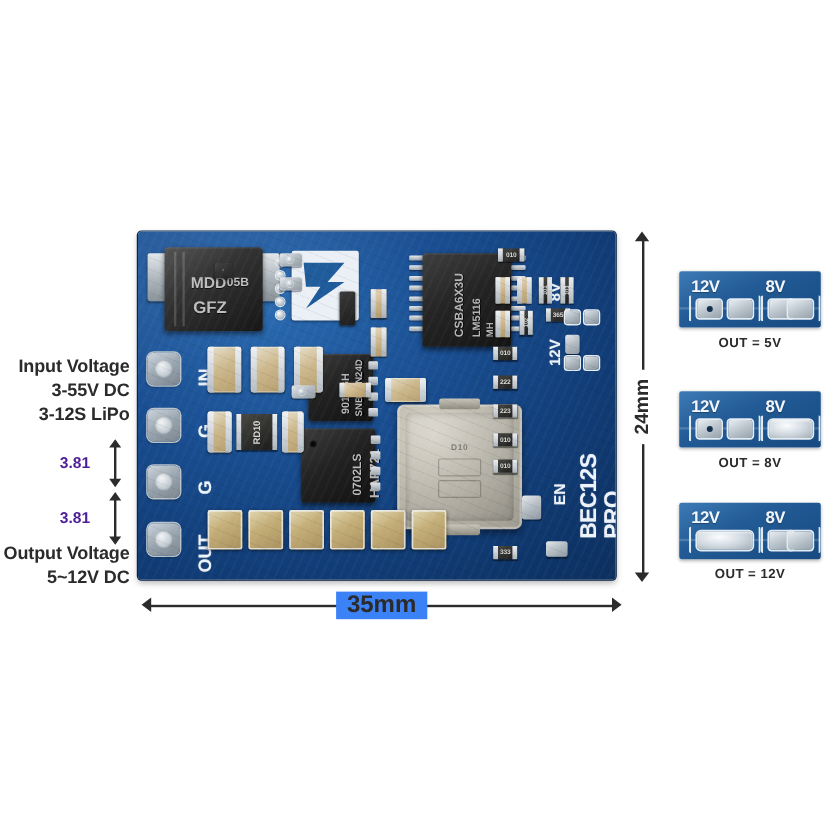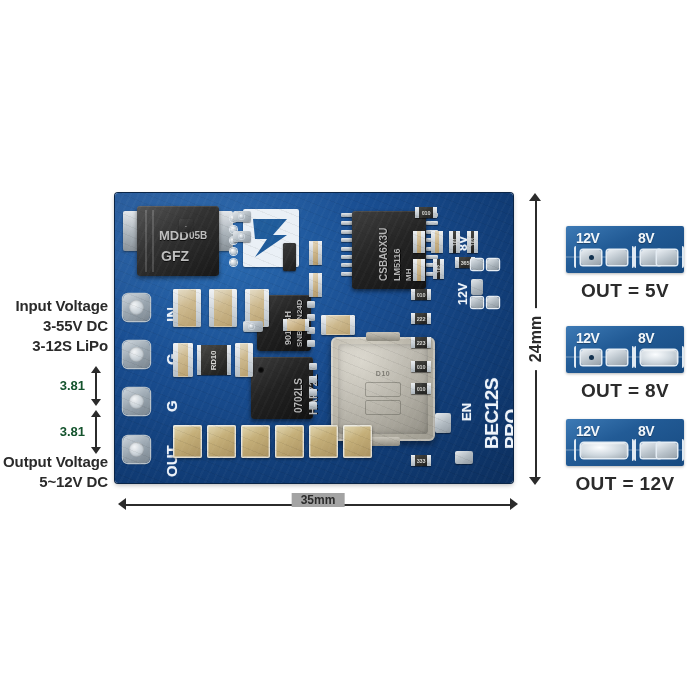--- a/index.html
+++ b/index.html
@@ -26,22 +26,22 @@
   .anno.r{text-align:right;}
 
   #input-label{left:0;top:296px;width:108px;}
   #output-label{left:0;top:452px;width:108px;}
 
   
   .dimtext{
     position:absolute;
     font-size:13px;
     font-weight:bold;
-    color:#14532d;
-    text-align:right;
+    color:#4c1d95;
+    text-align:center;
     white-space:nowrap;
   }
   #dim381a{left:40px;top:378px;width:45px;}
   #dim381b{left:40px;top:424px;width:45px;}
 
   
   .vdim{position:absolute;width:11px;}
   .vdim .ln{
     position:absolute;left:5px;top:6px;bottom:6px;width:1.6px;background:#2b2b2b;
   }
@@ -55,21 +55,21 @@
   #vd2{left:90px;top:410px;height:44px;}
 
   
   #hdim{position:absolute;left:118px;top:496px;width:400px;height:18px;}
   #hdim .ln{position:absolute;left:7px;right:7px;top:8px;height:1.7px;background:#2b2b2b;}
   #hdim .ah{position:absolute;top:2px;width:0;height:0;border-top:6px solid transparent;border-bottom:6px solid transparent;}
   #hdim .ah.lf{left:0;border-right:8px solid #2b2b2b;}
   #hdim .ah.rt{right:0;border-left:8px solid #2b2b2b;}
   #hdim .lbl{
     position:absolute;left:50%;top:-3px;transform:translateX(-50%);
-    background:#a3a3a3;padding:0 9px;font-size:12px;font-weight:bold;color:#2b2b2b;
+    background:#3b82f6;padding:0 9px;font-size:20px;font-weight:bold;color:#2b2b2b;
   }
 
   
   #vdim{position:absolute;left:527px;top:193px;width:18px;height:292px;}
   #vdim .ln{position:absolute;left:8px;top:7px;bottom:7px;width:1.7px;background:#2b2b2b;}
   #vdim .ah{position:absolute;left:2px;width:0;height:0;border-left:6px solid transparent;border-right:6px solid transparent;}
   #vdim .ah.up{top:0;border-bottom:8px solid #2b2b2b;}
   #vdim .ah.dn{bottom:0;border-top:8px solid #2b2b2b;}
   #vdim .lbl{
     position:absolute;left:50%;top:50%;
@@ -336,21 +336,21 @@
     position:absolute;left:50%;top:50%;width:5px;height:5px;margin:-2.5px 0 0 -2.5px;
     border-radius:50%;background:#13324f;
   }
   
   .jd .bridge{
     position:absolute;top:3.5px;left:5px;right:5px;height:15px;border-radius:3px;
     background:radial-gradient(ellipse at 40% 30%,#fbfdff,#cdd6dd 55%,#9fa9b1);
     box-shadow:0 0 0 1.5px #e4ecf3, inset 0 1px 2px rgba(255,255,255,.7);
   }
   .jd .cap{
-    margin-top:7px;text-align:center;color:#2b2b2b;font-weight:bold;font-size:19px;
+    margin-top:7px;text-align:center;color:#2b2b2b;font-weight:bold;font-size:11px;
     letter-spacing:.4px;
   }
 </style>
 </head>
 <body>
 
 <div class="stage">
 
   <div class="anno r" id="input-label">
     <div>Input Voltage</div>

